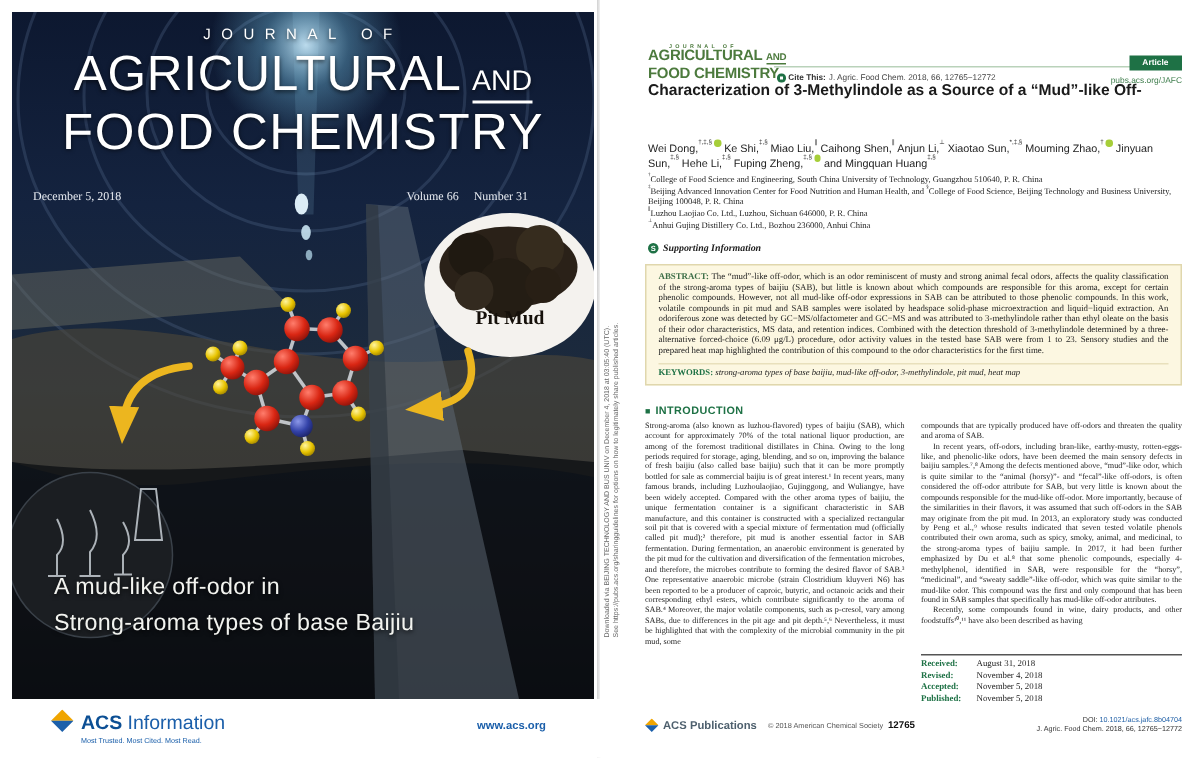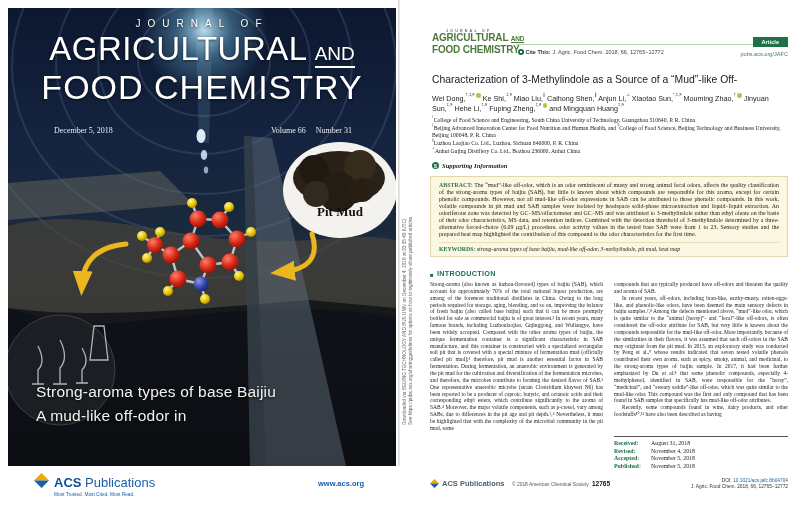--- a/index.html
+++ b/index.html
@@ -13,21 +13,21 @@
   .cover svg.scene{position:absolute;left:0;top:0;width:100%;height:100%;}
   .cover-head{position:absolute;left:0;top:10px;width:100%;text-align:center;color:#fff;
     font-family:"Liberation Sans",sans-serif;z-index:3;text-shadow:0 1px 3px rgba(0,0,0,.6);}
   .kicker{font-size:10px;letter-spacing:7px;margin-bottom:2px;}
   .trow{display:flex;justify-content:center;align-items:baseline;}
   .t-big{font-size:33px;letter-spacing:.5px;line-height:36px;}
   .t-and{font-size:19px;border-bottom:2px solid #fff;margin-left:7px;padding-bottom:1px;}
   .t-big2{font-size:34px;letter-spacing:1px;line-height:38px;}
   .cover-meta{position:absolute;top:118px;left:0;width:100%;color:#e8ecf2;font-size:8px;
     font-family:"Liberation Serif",serif;z-index:3;}
-  .c-date{position:absolute;left:46px;top:0;text-align:center;}
+  .c-date{position:absolute;left:14px;top:0;text-align:center;}
   .c-vol{position:absolute;right:44px;top:0;display:flex;gap:10px;}
   .pitmud-label{position:absolute;left:292px;top:196px;width:80px;text-align:center;z-index:3;
     font-family:"Liberation Serif",serif;font-weight:bold;font-size:13px;color:#15100a;}
   .cover-caption{position:absolute;left:28px;top:372px;z-index:3;color:#f2f3ef;
     font-family:"Liberation Sans",sans-serif;font-size:15.5px;line-height:24px;letter-spacing:.2px;
     text-shadow:0 1px 3px rgba(0,0,0,.7);}
   .cover-footer{position:absolute;left:0;top:466px;width:400px;height:39px;background:#fff;z-index:4;}
   .acs-brand{position:absolute;left:34px;top:7px;display:flex;align-items:flex-start;gap:5px;}
   .acs-name{font-family:"Liberation Sans",sans-serif;color:#1b5faa;font-size:13px;line-height:14px;}
   .acs-name b{color:#0c4f94;margin-top:48px;}
@@ -50,22 +50,22 @@
   .hrule{position:absolute;left:116px;top:44px;width:272px;height:1px;background:#b9d2ba;}
   .badge{position:absolute;right:12px;top:37px;background:#1e7145;color:#fff;z-index:2;
     font-family:"Liberation Sans",sans-serif;font-size:5.6px;font-weight:bold;padding:1.5px 9px 2px;}
   .citerow{position:absolute;left:118px;top:49px;font-size:5.5px;font-family:"Liberation Sans",sans-serif;color:#444;
     display:flex;align-items:center;gap:2px;}
   .citerow b{color:#333;}
   .cite-ic{width:5.5px;height:5.5px;border-radius:50%;background:#1e7145;display:inline-block;position:relative;}
   .cite-ic::after{content:"";position:absolute;left:1.7px;top:1.7px;width:2px;height:2px;background:#fff;}
   .site{position:absolute;right:12px;top:51px;color:#3e7d4c;font-family:"Liberation Sans",sans-serif;font-size:5.6px;}
 
-  .title{position:absolute;left:32px;top:74px;width:360px;color:#1a1a1a;
-    font-family:"Liberation Sans",sans-serif;font-weight:normal;font-size:10.4px;line-height:12.4px;}
+  .title{position:absolute;left:32px;top:55px;width:360px;color:#1a1a1a;
+    font-family:"Liberation Sans",sans-serif;font-weight:bold;font-size:10.4px;line-height:12.4px;}
   .byline{position:absolute;left:32px;top:94px;width:358px;font-family:"Liberation Sans",sans-serif;
     font-size:7.2px;line-height:10px;color:#1d1d1d;}
   .orcid{display:inline-block;width:4.6px;height:4.6px;border-radius:50%;background:#a6ce39;
     margin-left:1.5px;position:relative;top:-3px;}
   .affils{position:absolute;left:32px;top:117px;width:356px;font-size:5.7px;line-height:7.4px;color:#222;}
   .affils div{margin-bottom:.6px;}
   .supp{position:absolute;left:32px;top:162px;display:flex;align-items:center;gap:3px;
     font-size:6.6px;font-weight:bold;font-style:italic;color:#222;}
   .supp-ic{width:7px;height:7px;border-radius:50%;background:#1e7145;color:#fff;font-style:normal;
     font-family:"Liberation Sans",sans-serif;font-size:5px;font-weight:bold;display:flex;
@@ -235,33 +235,33 @@
   </div>
   <div class="cover-meta">
     <span class="c-date">December 5, 2018</span>
     <span class="c-vol">
       <span>Volume 66</span>
       <span>Number 31</span>
     </span>
   </div>
   <div class="pitmud-label">Pit Mud</div>
   <div class="cover-caption" id="caption">
+      <div>A mud-like off-odor in</div>
       <div>Strong-aroma types of base Baijiu</div>
-      <div>A mud-like off-odor in</div>
     </div>
 </div>
 
 <div class="cover-footer">
   <div class="acs-brand">
     <svg width="15" height="15" viewBox="0 0 16 16">
       <polygon points="0,8 8,0 16,8" fill="#f0a500"></polygon>
       <polygon points="0,8 16,8 8,16" fill="#1b5faa"></polygon>
     </svg>
     <span>
-      <span class="acs-name"><b>ACS</b><span> Publications</span></span>
+      <span class="acs-name"><b>ACS</b><span> Information</span></span>
       <div class="acs-tag">Most Trusted. Most Cited. Most Read.</div>
     </span>
   </div>
   <a class="acs-site">www.acs.org</a>
 </div>
 
 <div class="seam"></div>
 
 <div class="page">
   <div class="vnote">

